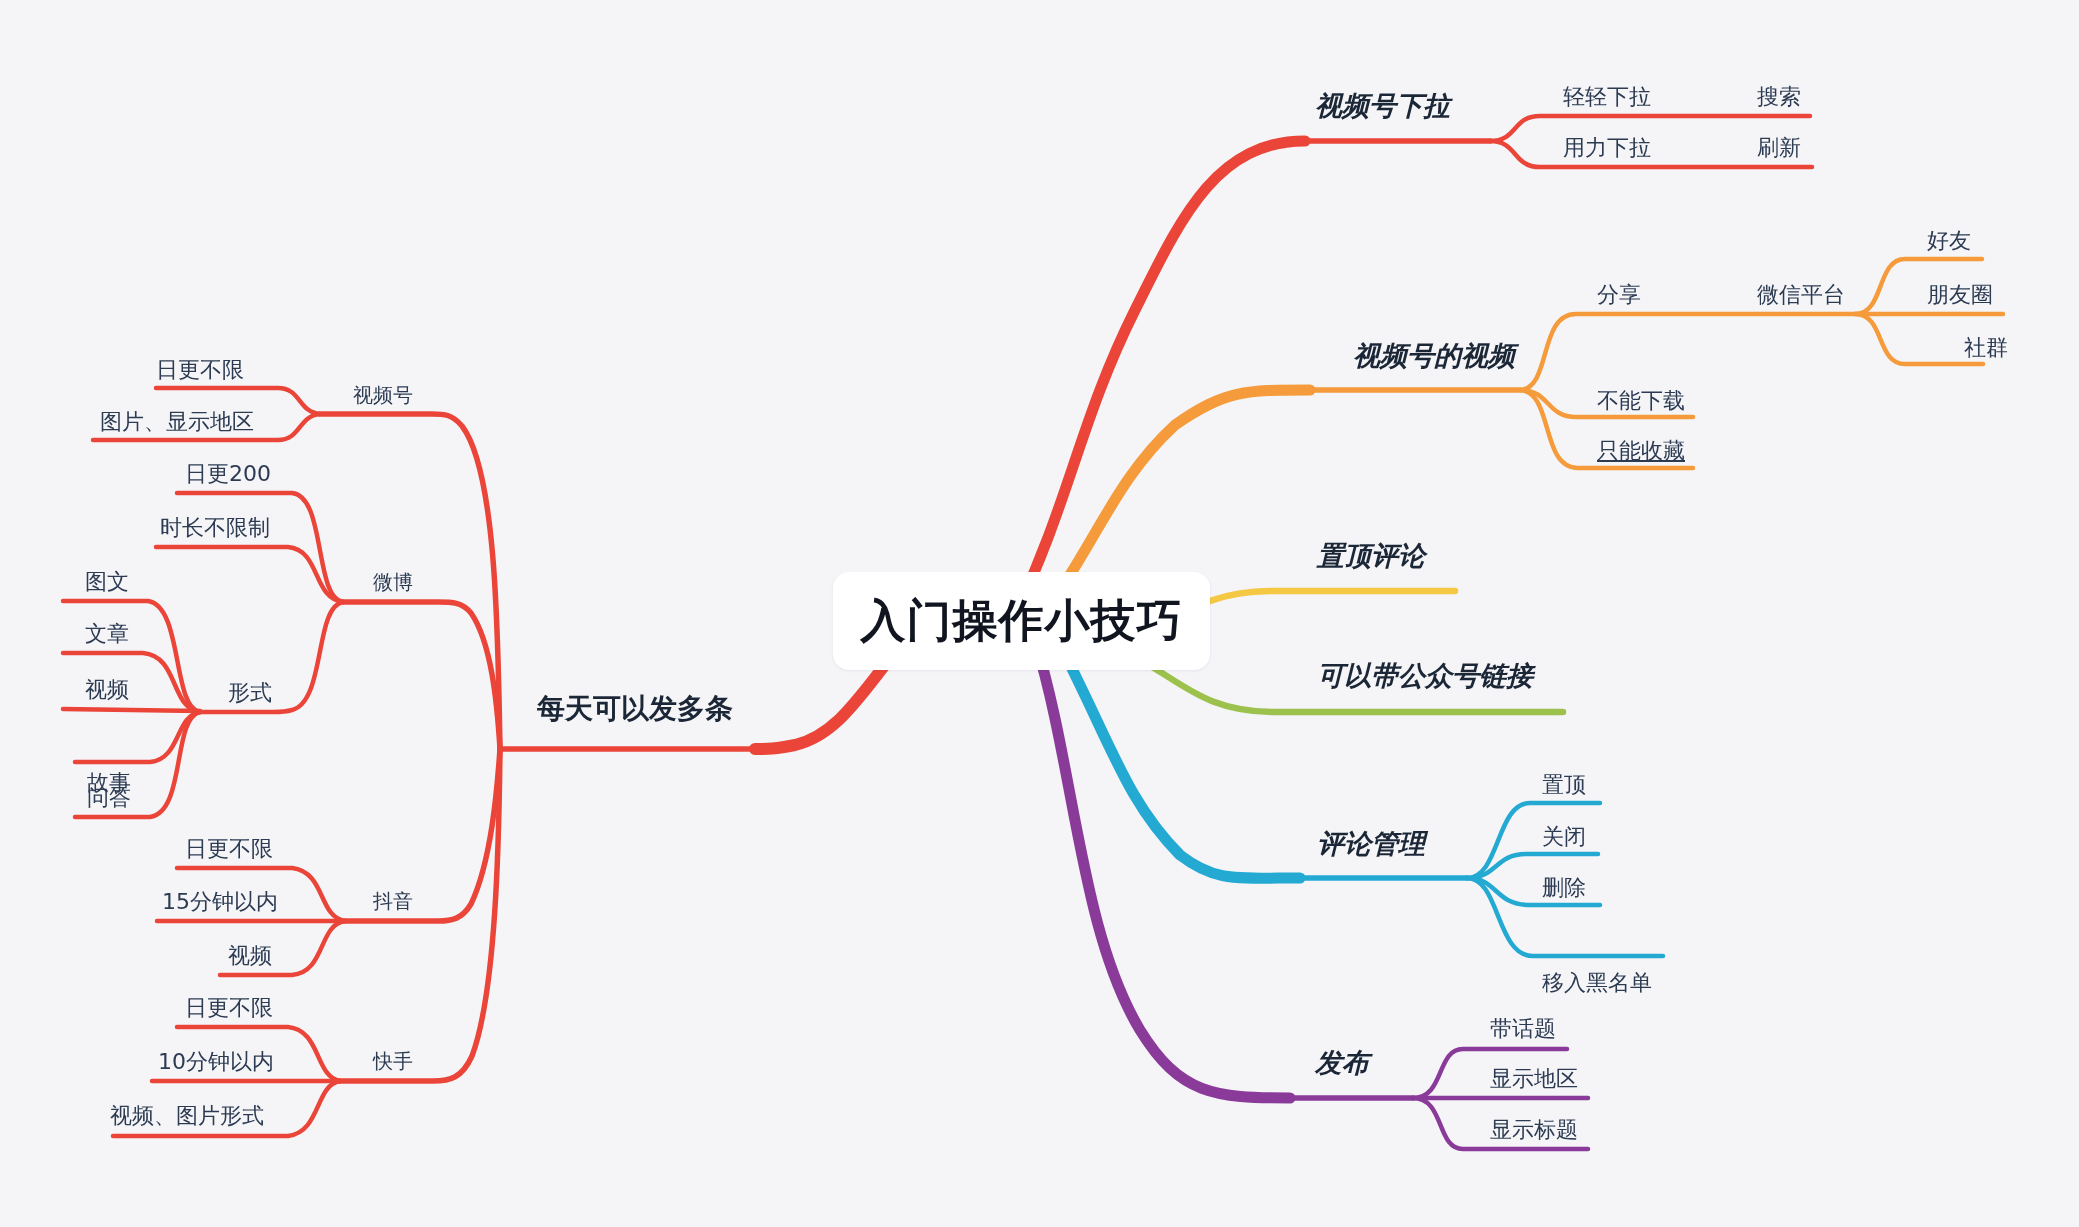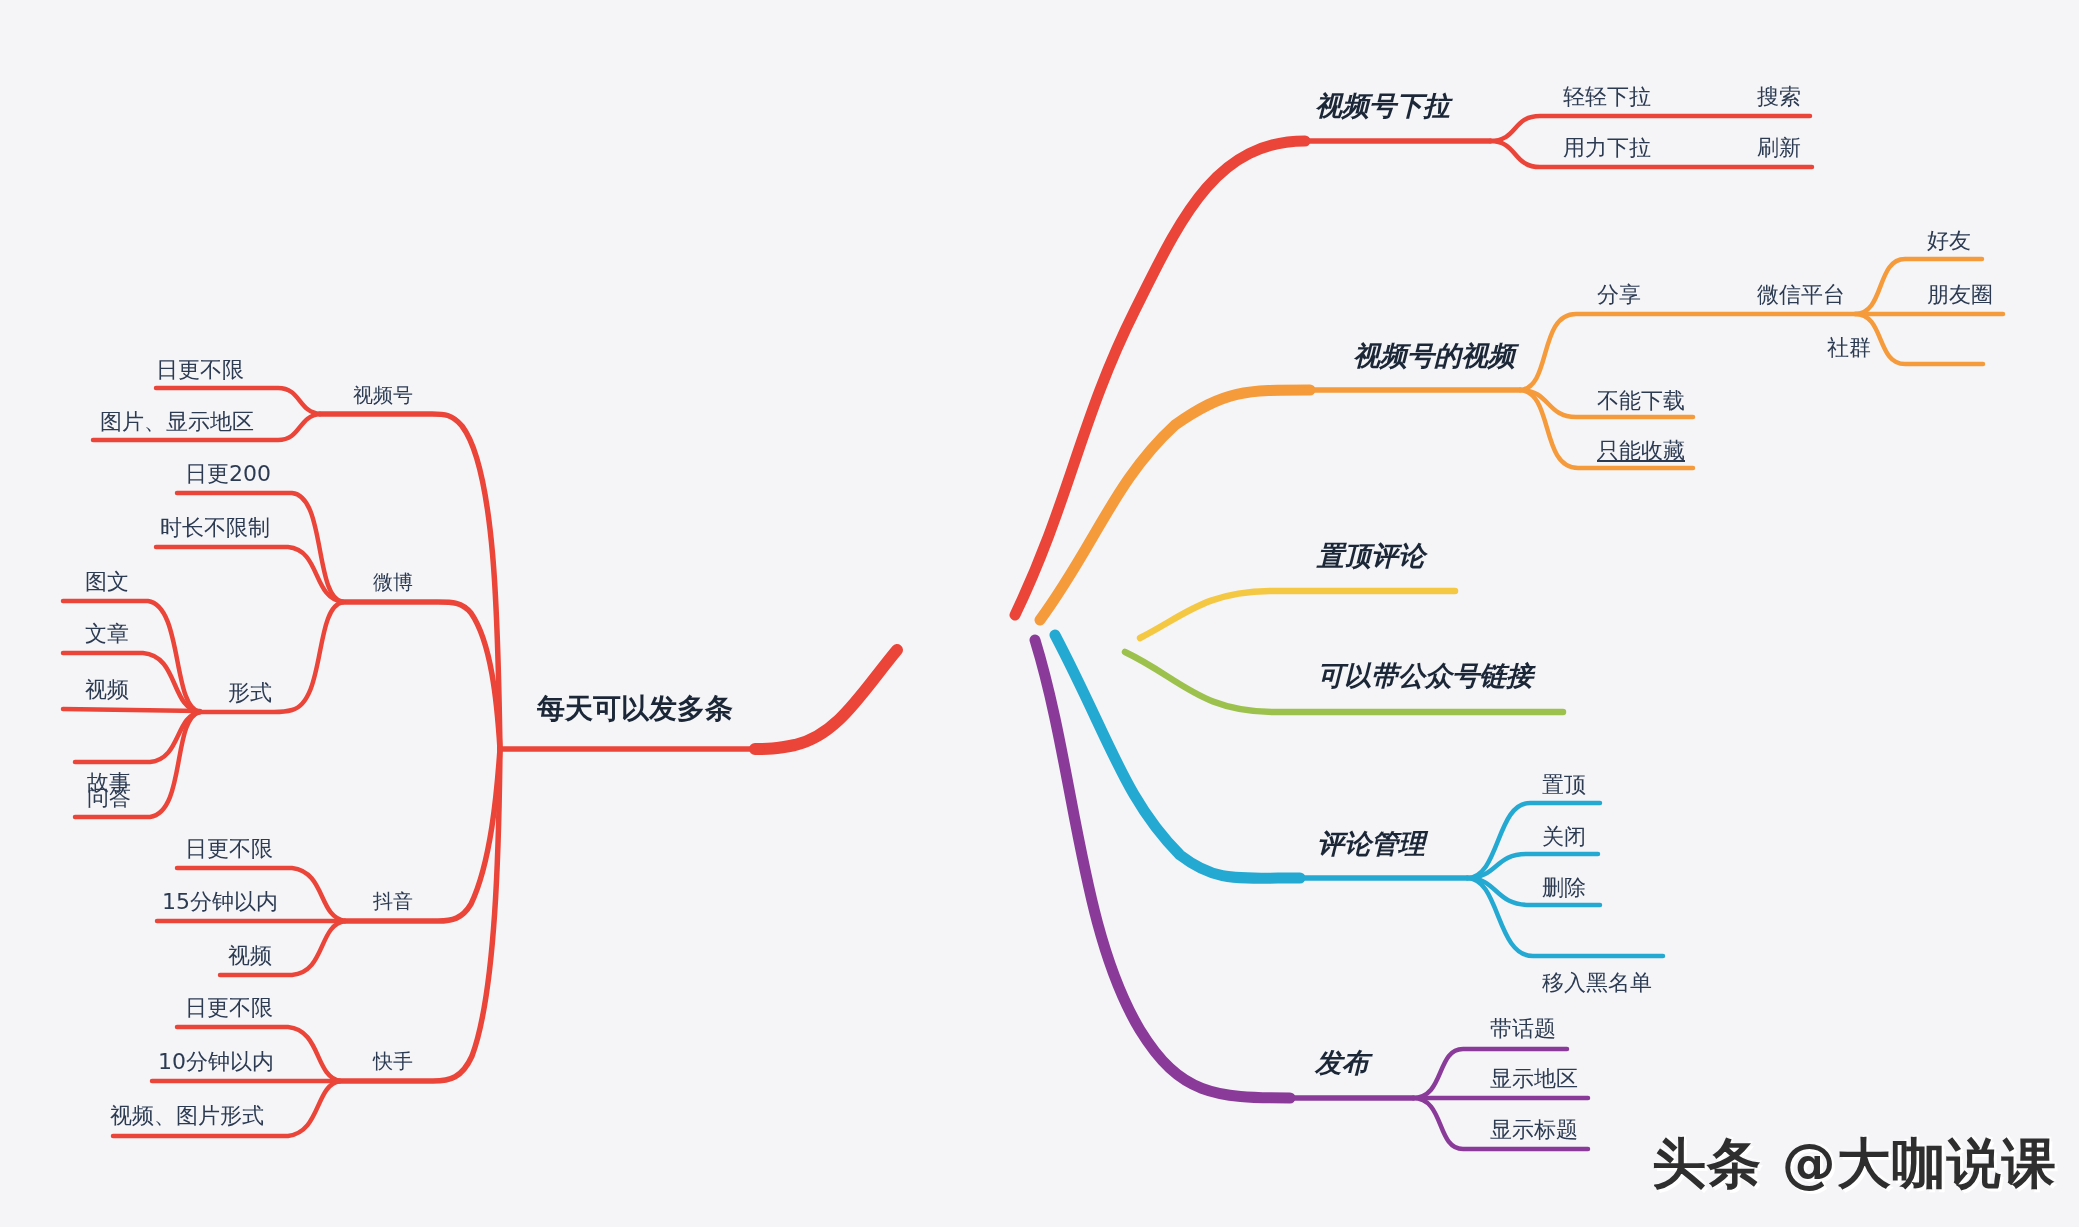--- a/index.html
+++ b/index.html
@@ -130,20 +130,23 @@
 
     <g>
       <path class="purple w-trunk" d="M 1035 640 C 1075 770, 1080 930, 1140 1030 C 1180 1095, 1215 1098, 1290 1098"></path>
       <path class="purple w-node" d="M 1280 1098 L 1413 1098"></path>
       <path class="purple w-leaf" d="M 1413 1098 C 1445 1098, 1436 1049, 1463 1049 L 1567 1049"></path>
       <path class="purple w-leaf" d="M 1413 1098 L 1588 1098"></path>
       <path class="purple w-leaf" d="M 1413 1098 C 1445 1098, 1436 1149, 1463 1149 L 1588 1149"></path>
     </g>
   </svg>
 
+  <div class="title-box">
+    <span class="title-text">入门操作小技巧</span>
+  </div>
 
   <div class="main" style="left:537px;top:692px;">每天可以发多条</div>
 
   <div class="node" style="left:353px;top:383px;">视频号</div>
   <div class="lbl" style="left:156px;top:357px;">日更不限</div>
   <div class="lbl" style="left:100px;top:409px;">图片、显示地区</div>
 
   <div class="node" style="left:373px;top:570px;">微博</div>
   <div class="lbl" style="left:185px;top:461px;">日更200</div>
   <div class="lbl" style="left:160px;top:515px;">时长不限制</div>
@@ -168,33 +171,32 @@
   <div class="lbl" style="left:1563px;top:84px;">轻轻下拉</div>
   <div class="lbl" style="left:1757px;top:84px;">搜索</div>
   <div class="lbl" style="left:1563px;top:135px;">用力下拉</div>
   <div class="lbl" style="left:1757px;top:135px;">刷新</div>
 
   <div class="branch" style="left:1353px;top:340px;text-align:right;">视频号的视频</div>
   <div class="lbl" style="left:1597px;top:282px;">分享</div>
   <div class="lbl" style="left:1757px;top:282px;">微信平台</div>
   <div class="lbl" style="left:1927px;top:228px;">好友</div>
   <div class="lbl" style="left:1927px;top:282px;">朋友圈</div>
-  <div class="lbl" style="left:1827px;top:335px;">社群</div>
+  <div class="lbl" style="left:1964px;top:335px;">社群</div>
   <div class="lbl" style="left:1597px;top:388px;">不能下载</div>
   <div class="lbl" style="left:1597px;top:438px;text-decoration:underline;">只能收藏</div>
 
   <div class="branch" style="left:1317px;top:540px;">置顶评论</div>
   <div class="branch" style="left:1317px;top:660px;">可以带公众号链接</div>
 
   <div class="branch" style="left:1317px;top:828px;">评论管理</div>
   <div class="lbl" style="left:1542px;top:772px;">置顶</div>
   <div class="lbl" style="left:1542px;top:824px;">关闭</div>
   <div class="lbl" style="left:1542px;top:875px;">删除</div>
   <div class="lbl" style="left:1542px;top:970px;">移入黑名单</div>
 
   <div class="branch" style="left:1315px;top:1047px;">发布</div>
   <div class="lbl" style="left:1490px;top:1016px;">带话题</div>
   <div class="lbl" style="left:1490px;top:1066px;">显示地区</div>
   <div class="lbl" style="left:1490px;top:1117px;">显示标题</div>
 
-  <div class="watermark">头条 @大咖说课</div>
 
 </div>
 
 </body></html>

